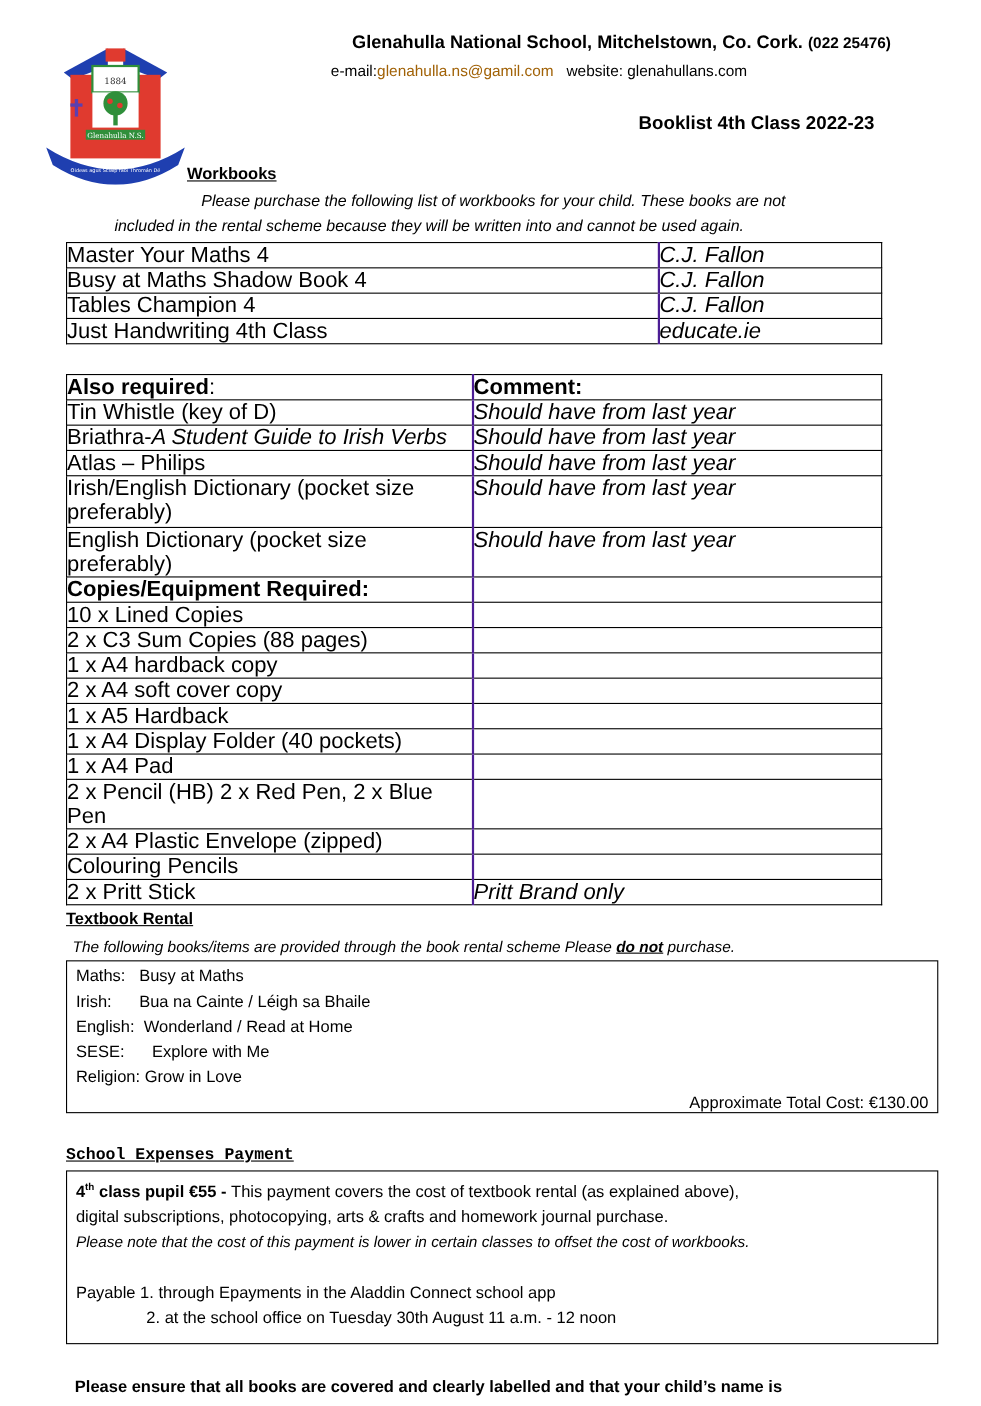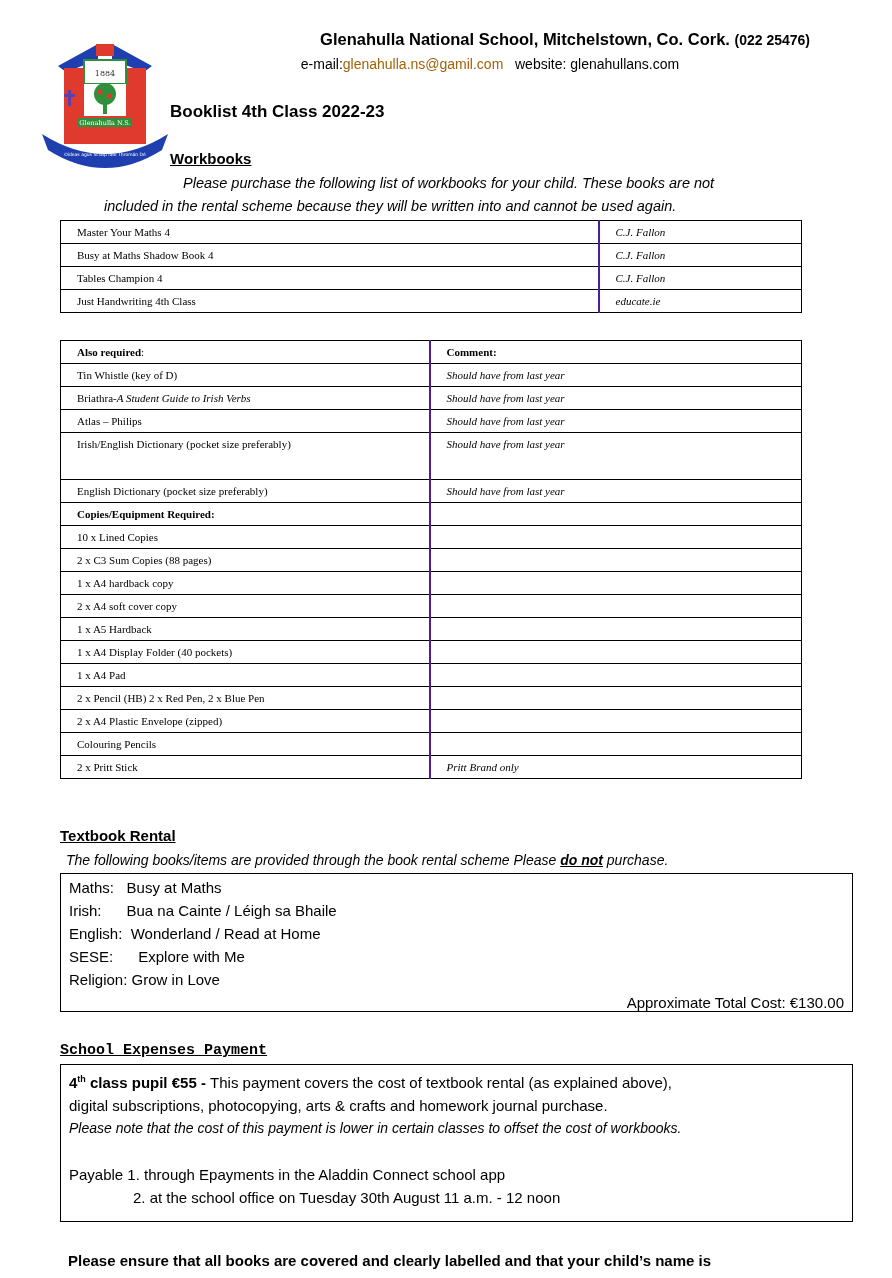--- a/index.html
+++ b/index.html
@@ -4,25 +4,25 @@
 <style>
   html, body { margin:0; padding:0; background:#ffffff; }
   body { width:892px; height:1278px; position:relative; overflow:hidden;
          font-family:"Liberation Sans", sans-serif; color:#000; font-size:15px; }
   .abs { position:absolute; }
   .logo { left:38px; top:38px; width:134px; height:130px; }
   .hdr-title { left:170px; top:30px; width:640px; text-align:right; font-weight:bold; font-size:16.5px; white-space:nowrap; }
   .hdr-title .phone { font-size:14px; }
   .hdr-contact { left:170px; top:56px; width:640px; text-align:center; font-size:14px; white-space:nowrap; }
   .hdr-contact .mail { color:#a16207; }
-  .booklist { left:170px; top:102px; width:625px; text-align:left; font-weight:bold; font-size:17px; }
+  .booklist { left:170px; top:102px; width:625px; text-align:right; font-weight:bold; font-size:17px; }
   .sec-head { font-weight:bold; text-decoration:underline; font-size:15px; }
   .intro { font-style:italic; font-size:14.5px; }
   table.grid { border-collapse:collapse; position:absolute; left:60px; width:742px; table-layout:fixed; }
-  table.grid td { border:1px solid #000; padding:0 16px; height:22px; line-height:22px; font-size:11px; vertical-align:top;font-family:Liberation Serif, serif; }
+  table.grid td { border:1px solid #000; padding:0 0; height:22px; line-height:22px; font-size:20px; vertical-align:top; }
   table.grid td.col2 { font-style:italic; border-left:2px solid #4c1d95; }
   table.grid td.bold { font-weight:bold; font-style:normal; }
   .box { position:absolute; left:60px; width:793px; border:1px solid #000; box-sizing:border-box; }
   .rental-line { height:23px; line-height:23px; font-size:15px; padding-left:8px; white-space:pre; }
   .rental-label { display:inline-block; }
   .total { text-align:right; padding-right:8px; font-size:15px; line-height:23px; }
   .pay-p { padding:0 8px; font-size:15px; line-height:23px; }
   .pay-p.note { font-style:italic; font-size:14px; }
   .footer-note { left:68px; top:1252px; font-weight:bold; font-size:15px; white-space:nowrap; }
 </style>

